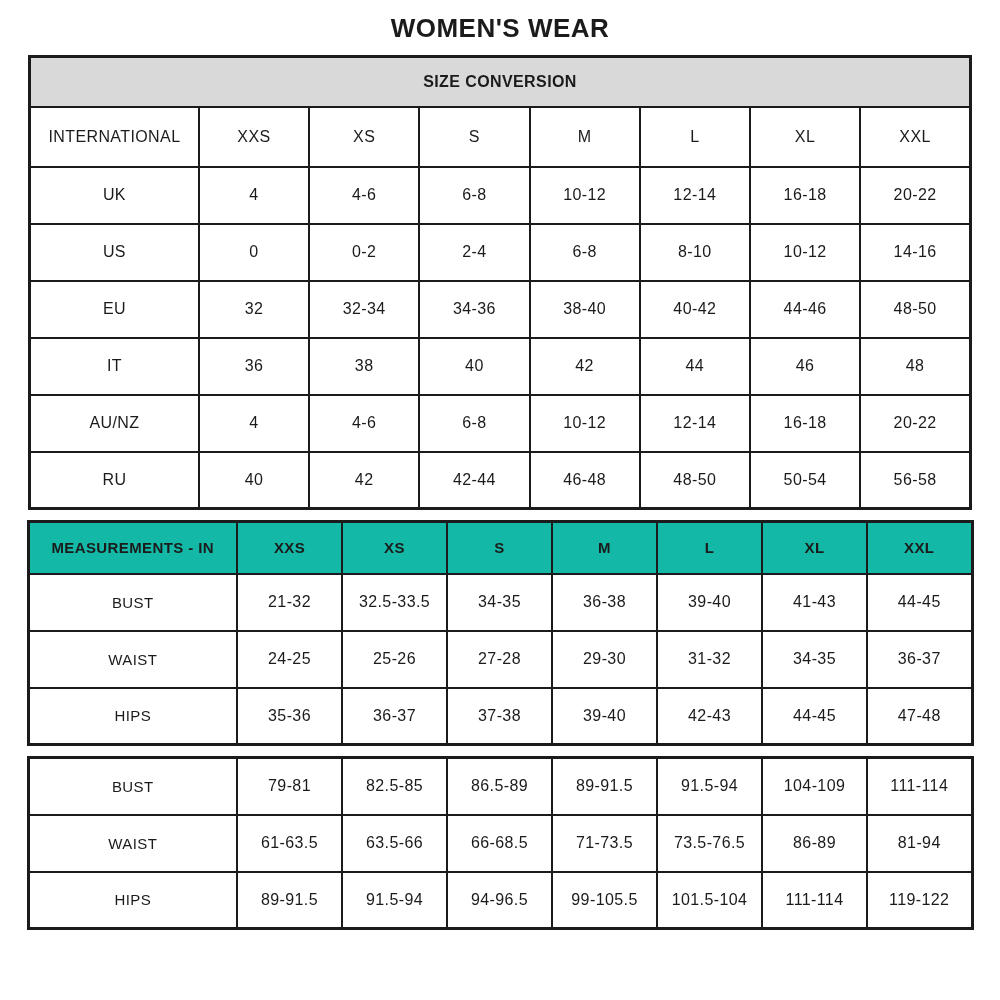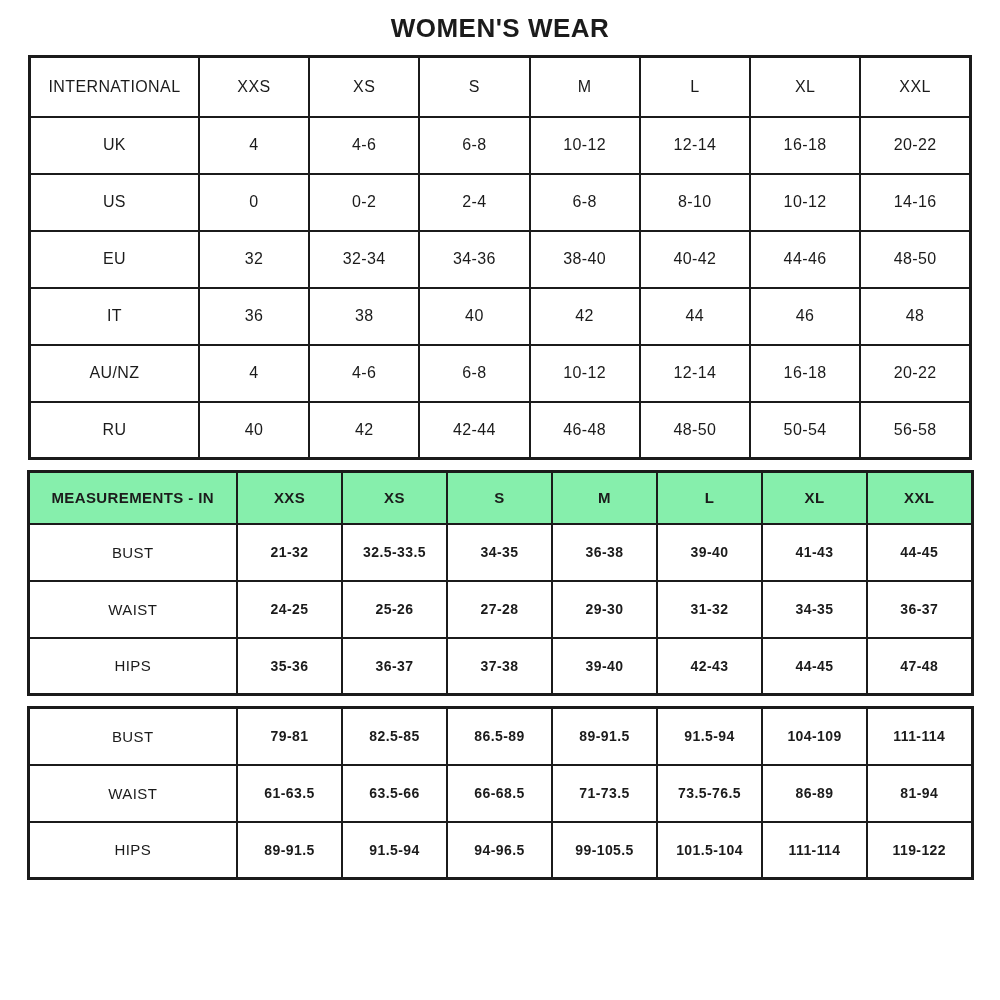--- a/index.html
+++ b/index.html
@@ -38,48 +38,51 @@
     background: #d9d9d9;
     height: 50px;
     font-size: 16px;
     font-weight: 700;
   }
   .conv .hdr { height: 60px; font-size: 16px; font-weight: 400; }
   .conv .lbl { height: 57px; font-size: 16px; font-weight: 400; }
   .conv .val { height: 57px; font-size: 16px; font-weight: 400; }
   
   .meas .mhdr {
-    background: #86efac;
+    background: #14b8a6;
     height: 52px;
     font-size: 15px;
     font-weight: 700;
   }
   .meas .mtitle { font-size: 15px; }
   .meas .lbl { height: 57px; font-size: 15px; font-weight: 400; border-radius: 25px; }
-  .meas .mval { height: 57px; font-size: 14px; font-weight: 700; }
+  .meas .mval { height: 57px; font-size: 16px; font-weight: 400; }
 </style>
 </head>
 <body>
 
 <div class="page">
 
   <h1 class="title">WOMEN'S WEAR</h1>
 
   <table class="tbl conv">
     <colgroup>
       <col style="width:169px">
       <col style="width:110px">
         <col style="width:110px">
         <col style="width:110px">
       <col style="width:110px">
         <col style="width:110px">
         <col style="width:110px">
         <col style="width:110px">
     </colgroup>
     <tbody>
+        <tr>
+          <th class="banner" colspan="8">SIZE CONVERSION</th>
+        </tr>
         <tr>
           <td class="hdr">INTERNATIONAL</td>
           <td class="hdr">XXS</td>
           <td class="hdr">XS</td>
           <td class="hdr">S</td>
           <td class="hdr">M</td>
           <td class="hdr">L</td>
           <td class="hdr">XL</td>
           <td class="hdr">XXL</td>
         </tr>

